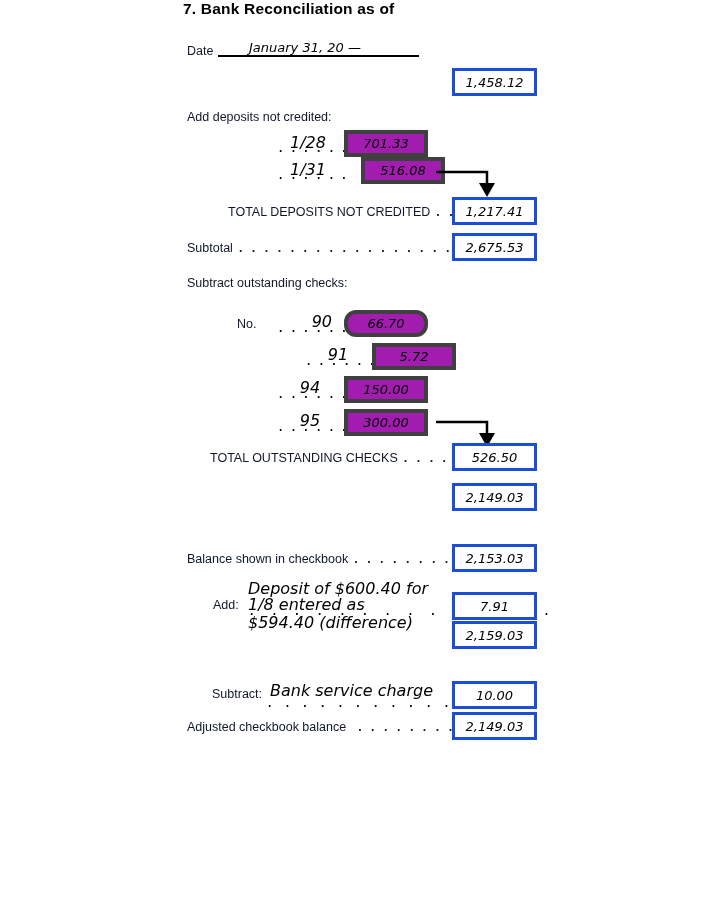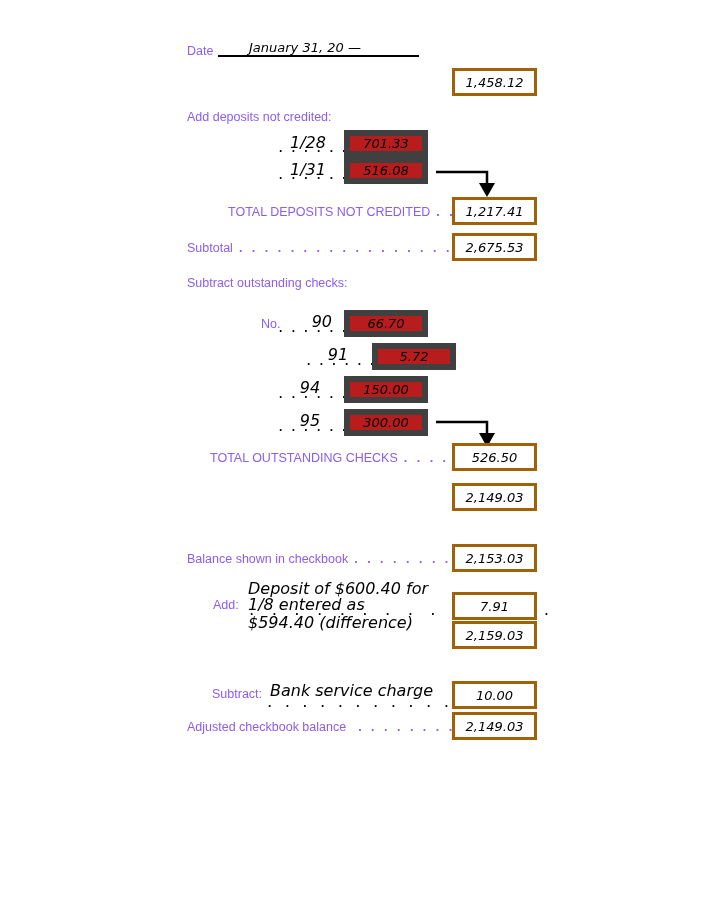--- a/index.html
+++ b/index.html
@@ -1,42 +1,43 @@
 <!DOCTYPE html>
 <html><head>
 <meta charset="utf-8">
 <style>
   * { margin:0; padding:0; box-sizing:border-box; }
   body { background:#fff; font-family:"Liberation Sans", sans-serif; color:#000; }
   .sheet { position:relative; width:721px; height:919px; background:#ffffff; overflow:hidden; }
 
   .abs { position:absolute; white-space:nowrap; }
-  .lbl { font-size:12.5px; color:#8b5cf6; }
+  .lbl { font-size:12.5px; color:#0f172a; }
   .dots { font-weight:700; letter-spacing:2px; word-spacing:2px; margin-left:6px; }
   .hand { font-family:"DejaVu Sans", sans-serif; font-style:italic; font-size:13px; }
   .hand-sm { font-family:"DejaVu Sans", sans-serif; font-style:italic; font-size:16px; }
 
   .vbox { position:absolute; left:452px; width:85px; height:28px;
-          border:3px solid #a16207; display:flex; align-items:center; justify-content:center;
+          border:3px solid #1d4ed8; display:flex; align-items:center; justify-content:center;
           background:#fff; }
   .ebox { position:absolute; left:344px; width:84px; height:27px;
-          border:6px solid #404040; display:flex; align-items:center; justify-content:center;
-          background:#b91c1c; }
+          border:4px solid #404040; display:flex; align-items:center; justify-content:center;
+          background:#a21caf; }
   .entry-num { position:absolute; width:44px; text-align:center; }
   .edots { position:absolute; font-weight:700; font-size:12px; letter-spacing:2px; word-spacing:2px; }
 
   .title { font-size:15.5px; font-weight:700; letter-spacing:0.2px; }
   .dateline { position:absolute; border-bottom:2px solid #000; }
   .arrow-svg { position:absolute; }
 </style>
 </head>
 <body>
 
 <div class="sheet">
 
+  <div class="abs title" style="left:183px; top:0px;">7. Bank Reconciliation as of</div>
 
   <div class="abs lbl" style="left:187px; top:44px;">Date</div>
   <div class="dateline" style="left:218px; top:40px; width:201px; height:17px;"></div>
   <div class="abs hand" style="left:249px; top:40px;">January 31, 20 —</div>
 
   <div class="vbox" style="top:68px;">
     <span class="hand">1,458.12</span>
   </div>
 
   <div class="abs lbl" style="left:187px; top:110px;">Add deposits not credited:</div>
@@ -45,21 +46,21 @@
     <span class="hand-sm entry-num" style="left:286px; top:3px;">1/28</span>
     <span class="edots" style="left:279px; top:11px;">. . . . . .</span>
     <div class="ebox" style="top:0;">
       <span class="hand">701.33</span>
     </div>
   </div>
 
   <div class="abs" style="left:0; top:157px; width:721px; height:27px;">
     <span class="hand-sm entry-num" style="left:286px; top:3px;">1/31</span>
     <span class="edots" style="left:279px; top:11px;">. . . . . .</span>
-    <div class="ebox" style="top:0;">
+    <div class="ebox" style="top:0;margin-left:17px;">
       <span class="hand">516.08</span>
     </div>
   </div>
 
   <svg class="arrow-svg" style="left:432px; top:167px;" width="66" height="32" viewBox="0 0 66 32">
     <path d="M4 5 H55 V16" stroke="#000" stroke-width="2.5" fill="none"></path>
     <polygon points="47,16 63,16 55,30" fill="#000"></polygon>
   </svg>
 
   <div class="abs lbl" style="left:228px; top:205px;">
@@ -71,26 +72,26 @@
 
   <div class="abs lbl" style="left:187px; top:241px;">
     <span>Subtotal</span><span class="dots">. . . . . . . . . . . . . . . . . . . .</span>
   </div>
   <div class="vbox" style="top:233px;">
     <span class="hand">2,675.53</span>
   </div>
 
   <div class="abs lbl" style="left:187px; top:276px;">Subtract outstanding checks:</div>
 
-  <div class="abs lbl" style="left:237px; top:317px;margin-left:24px;">No.</div>
+  <div class="abs lbl" style="left:237px; top:317px;">No.</div>
 
   <div class="abs" style="left:0; top:310px; width:721px; height:27px;">
     <span class="hand-sm entry-num" style="left:288px; top:2px;text-align:right;">90</span>
     <span class="edots" style="left:279px; top:11px;">. . . . . . .</span>
-    <div class="ebox" style="top:0;">
+    <div class="ebox" style="top:0;border-radius:12px;">
       <span class="hand">66.70</span>
     </div>
   </div>
   <div class="abs" style="left:0; top:343px; width:700px; height:27px;margin-left:28px;">
     <span class="hand-sm entry-num" style="left:288px; top:2px;">91</span>
     <span class="edots" style="left:279px; top:11px;">. . . . . . .</span>
     <div class="ebox" style="top:0;">
       <span class="hand">5.72</span>
     </div>
   </div>

